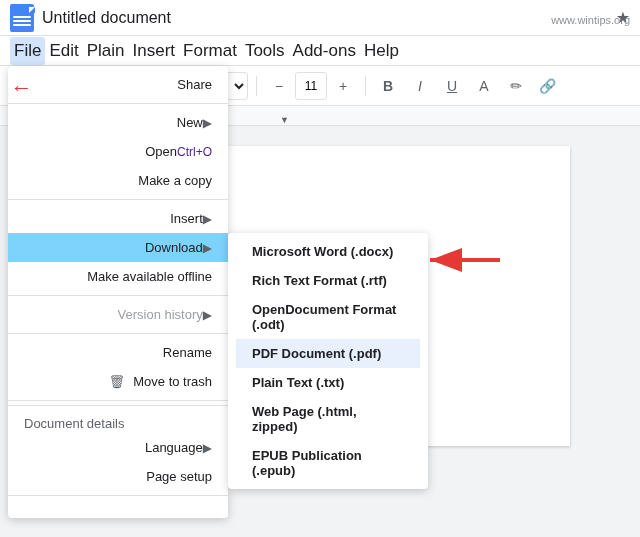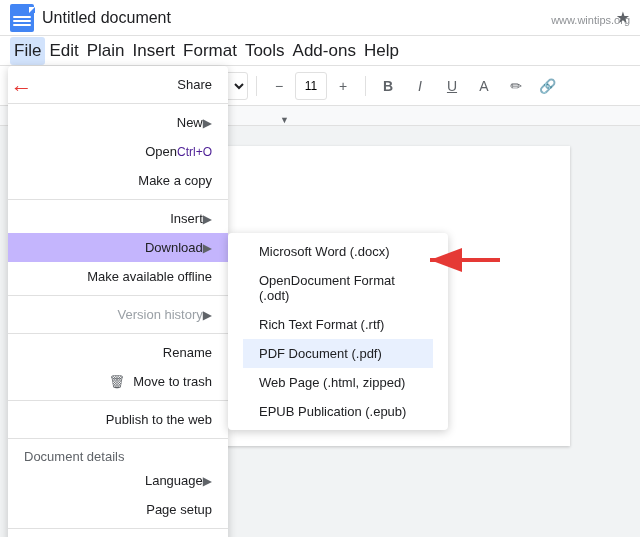--- a/index.html
+++ b/index.html
@@ -215,21 +215,21 @@
     .file-menu-item {
       padding: 7px 16px;
       color: #202124;
       cursor: pointer;
       display: flex;
       align-items: center;
       justify-content: flex-end;
       position: relative;
     }
     .file-menu-item.highlighted {
-      background: #c4b5fd;
+      background: #7dd3fc;
     }
     .file-menu-item.disabled {
       color: #9aa0a6;
       cursor: default;
     }
     .file-menu-item .shortcut {
       color: #4c1d95;
       font-size: 12px;
     }
     .file-menu-item .arrow {
@@ -252,23 +252,24 @@
     }
 
     
     .download-submenu {
       position: absolute;
       top: 0;
       left: 220px;
       background: white;
       border-radius: 4px;
       box-shadow: 0 2px 10px rgba(0,0,0,0.2);
-      width: 220px;
-      padding: 4px 15px;
+      width: 200px;
+      padding: 4px 8px;
       font-size: 13px;
+      font-weight: bold;
     }
     .download-submenu-item {
       padding: 7px 16px;
       color: #202124;
       cursor: pointer;
     }
     .download-submenu-item.pdf-item {
       background: #e8f0fe;
     }
 
@@ -373,27 +374,30 @@
     </div>
     <div class="file-menu-item highlighted" style="position:relative;">
       <span>Download</span>
       <span class="arrow">▶</span>
 
       <div class="download-submenu">
         <div class="download-submenu-item">
           <span>Microsoft Word (.docx)</span>
         </div>
         <div class="download-submenu-item">
+          <span>Rich Text Format (.rtf)</span>
+        </div>
+        <div class="download-submenu-item">
           <span>OpenDocument Format (.odt)</span>
-        </div>
-        <div class="download-submenu-item">
-          <span>Rich Text Format (.rtf)</span>
         </div>
         <div class="download-submenu-item pdf-item">
           <span>PDF Document (.pdf)</span>
+        </div>
+        <div class="download-submenu-item">
+          <span>Plain Text (.txt)</span>
         </div>
         <div class="download-submenu-item">
           <span>Web Page (.html, zipped)</span>
         </div>
         <div class="download-submenu-item">
           <span>EPUB Publication (.epub)</span>
         </div>
       </div>
     </div>
     <div class="file-menu-item">
@@ -406,23 +410,20 @@
     </div>
     <div class="file-menu-separator"></div>
     <div class="file-menu-item">
       <span>Rename</span>
     </div>
     <div class="file-menu-item">
       <span class="trash-icon">🗑</span>
       <span>Move to trash</span>
     </div>
     <div class="file-menu-separator"></div>
-    <div class="file-menu-item">
-      <span>Publish to the web</span>
-    </div>
     <div class="file-menu-separator"></div>
     <div class="file-menu-section-label">Document details</div>
     <div class="file-menu-item">
       <span>Language</span>
       <span class="arrow">▶</span>
     </div>
     <div class="file-menu-item">
       <span>Page setup</span>
     </div>
     <div class="file-menu-separator"></div>

